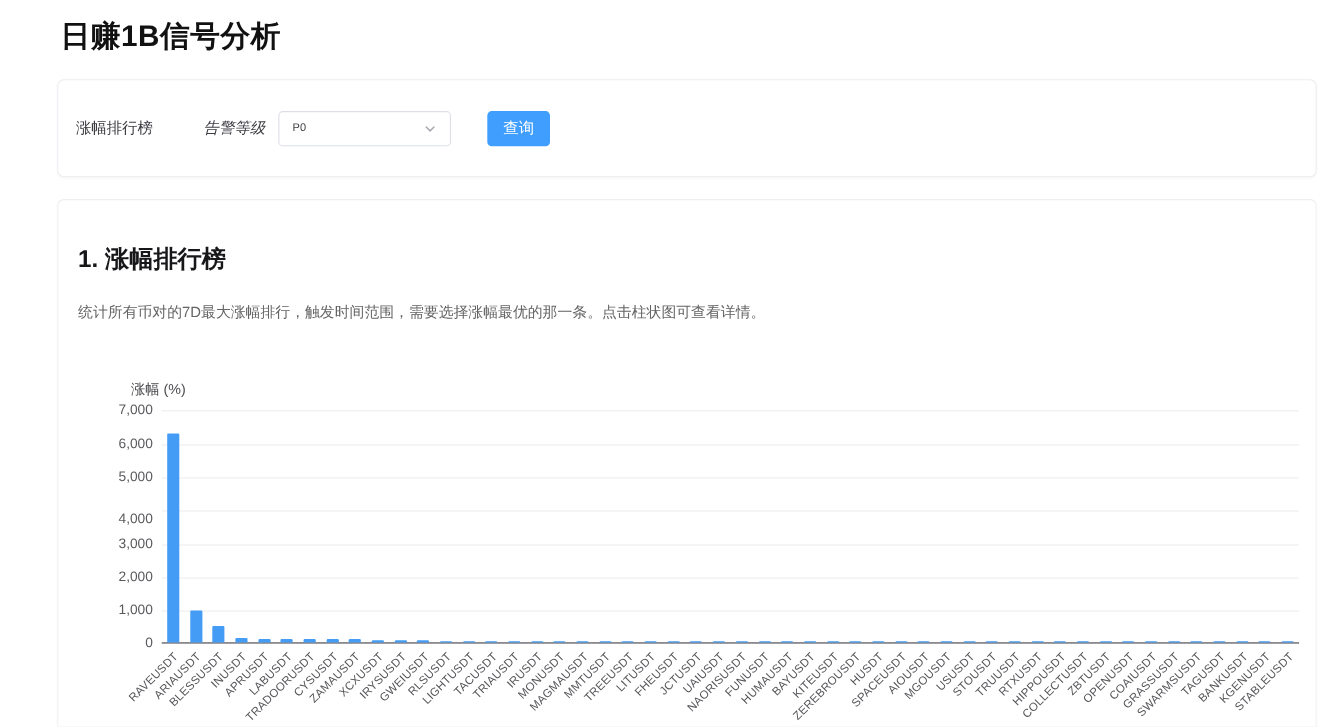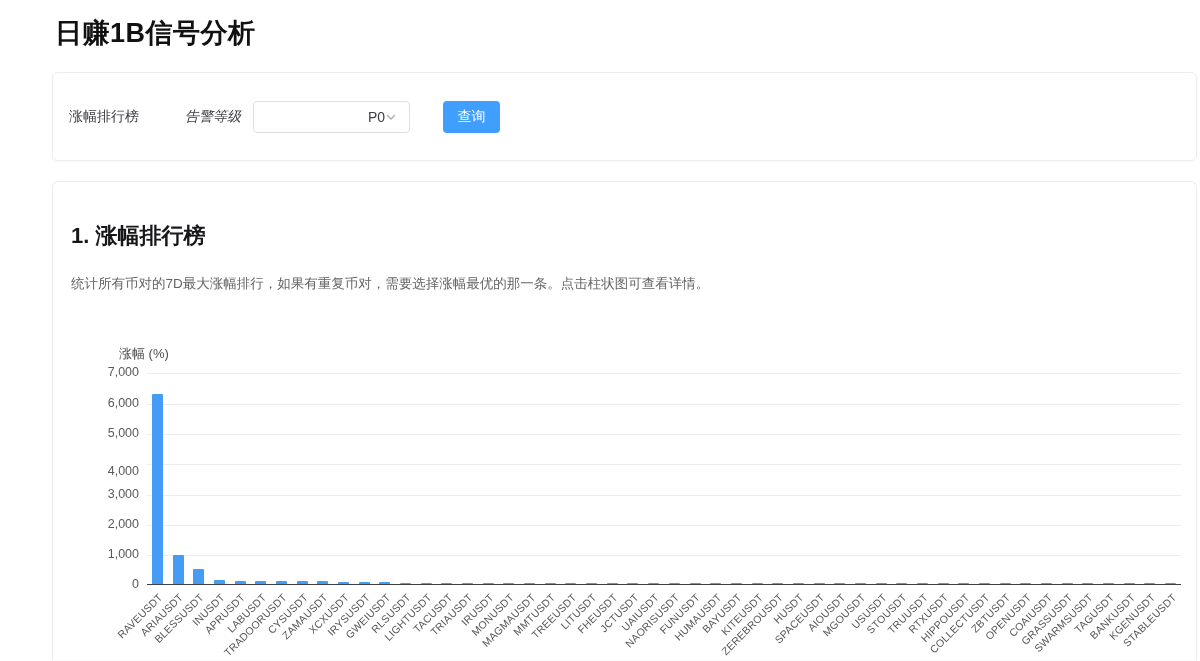--- a/index.html
+++ b/index.html
@@ -11,21 +11,21 @@
   .filter-card { margin-top:21px; height:89px; display:flex; align-items:center; padding:0 16px; }
   .f-label { font-size:14px; color:#3c3c43; margin-right:12px; white-space:nowrap; }
   .date-range { width:416px; height:32px; border:1px solid #dcdfe6; border-radius:4px;
     display:flex; align-items:center; padding:0 10px; background:#fff; cursor:pointer; }
   .date-range .icon-clock { width:15px; height:15px; flex:0 0 auto; margin:0 4px 0 6px; }
   .date-val { flex:1; text-align:center; font-size:14px; color:#49494e; white-space:nowrap; }
   .date-sep { font-size:14px; color:#5a5a60; padding:0 6px; }
   .alert-label { margin-left:34px;font-style:italic; }
   .select { width:157px; height:32px; border:1px solid #dcdfe6; border-radius:4px; background:#fff;
     display:flex; align-items:center; padding:0 12px; cursor:pointer; }
-  .select-value { flex:1; font-size:14px; color:#3e3e44;text-align:right; }
+  .select-value { flex:1; font-size:10px; color:#3e3e44; }
   .icon-chevron { width:12px; height:12px; flex:0 0 auto; }
   .query-btn { margin-left:33px; width:57px; height:32px; border:none; border-radius:4px;
     background:var(--accent,#409EFF); color:#fff; font-size:14px; cursor:pointer;
     font-family:inherit; display:flex; align-items:center; justify-content:center; }
   .content-card { margin-top:20px; height:479px; padding:40px 18px 0 18px; overflow:visible;
     border-bottom:none; border-bottom-left-radius:0; border-bottom-right-radius:0; }
   .section-heading { font-size:22px; font-weight:700; color:#17171a; line-height:1.3; }
   .section-desc { margin-top:24px; font-size:13.5px; color:#646466; line-height:1.4; }
   .chart { position:relative; margin-top:52px; height:300px; }
   .chart-title { position:absolute; left:48px; top:0; font-size:13px; color:#4c4c50; }
@@ -52,21 +52,21 @@
     <span class="select-value">P0</span>
     <svg class="icon-chevron" viewBox="0 0 12 12">
       <path d="M2.5 4.5 L6 8 L9.5 4.5" fill="none" stroke="#a8abb2" stroke-width="1.4" stroke-linecap="round" stroke-linejoin="round"></path>
     </svg>
   </div>
   <button class="query-btn">查询</button>
 </div>
 
 <div class="card content-card">
   <h2 class="section-heading">1. 涨幅排行榜</h2>
-  <p class="section-desc">统计所有币对的7D最大涨幅排行，如果有重复币对，需要选择涨幅最优的那一条。点击柱状图可查看详情。</p>
+  <p class="section-desc">统计所有币对的7D最大涨幅排行，触发时间范围，需要选择涨幅最优的那一条。点击柱状图可查看详情。</p>
   <div class="chart">
     <div class="chart-title">涨幅 (%)</div>
     <div class="yticks" id="yticks">
         <div class="ytick" style="top: 204px;">0</div>
         <div class="ytick" style="top: 173.714px;">1,000</div>
         <div class="ytick" style="top: 143.429px;">2,000</div>
         <div class="ytick" style="top: 113.143px;">3,000</div>
         <div class="ytick" style="top: 91px;">4,000</div>
         <div class="ytick" style="top: 52.5714px;">5,000</div>
         <div class="ytick" style="top: 22.2857px;">6,000</div>

